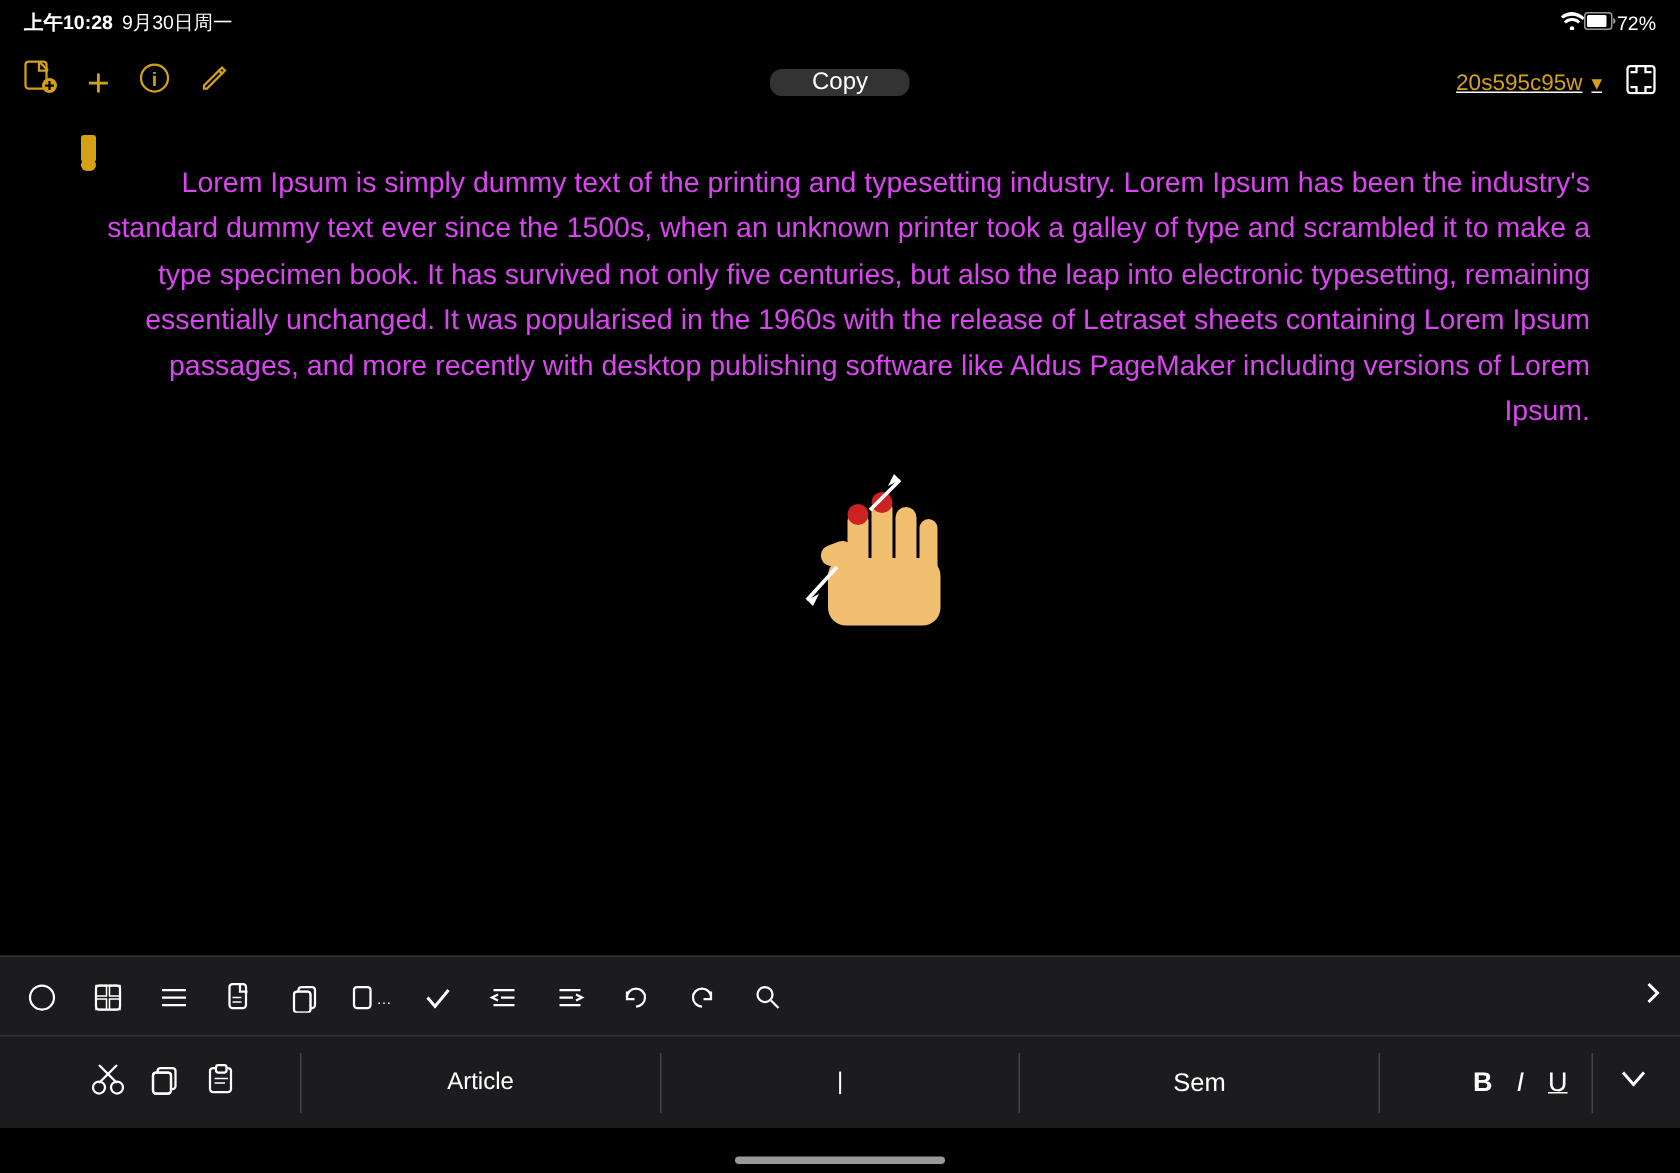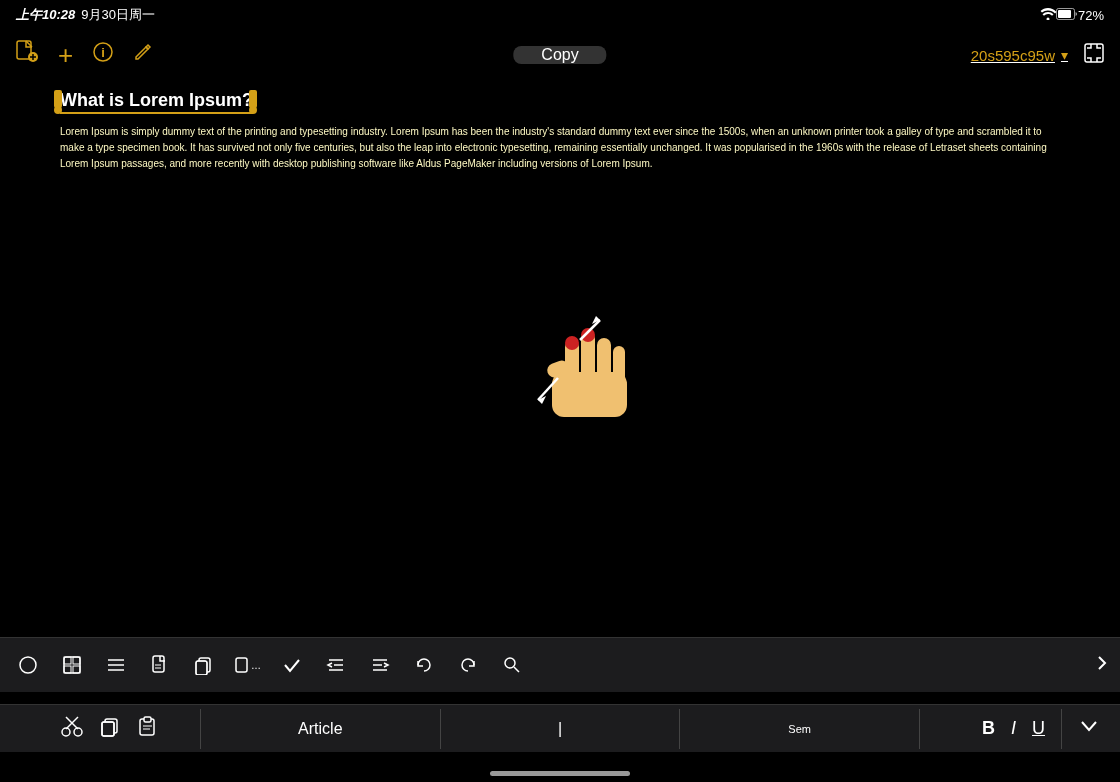--- a/index.html
+++ b/index.html
@@ -20,21 +20,20 @@
       height: 30px;
       display: flex;
       align-items: center;
       padding: 0 16px;
       font-size: 13px;
       color: #fff;
       z-index: 10;
     }
     #status-time {
       font-weight: 600;
-      font-style: italic;
     }
     #status-date {
       margin-left: 6px;
       font-weight: 400;
     }
     #status-right {
       margin-left: auto;
       display: flex;
       align-items: center;
       gap: 0;
@@ -143,23 +142,24 @@
       position: absolute;
       bottom: -6px;
       left: 50%;
       transform: translateX(-50%);
       width: 8px;
       height: 8px;
       background: #d4a017;
       border-radius: 50%;
     }
     #doc-body {
-      font-size: 10px;
+      font-size: 19px;
       line-height: 1.6;
-      color: #fef9c3;
+      color: #d946ef;
+      text-align: right;
     }
 
     
     #gesture-area {
       position: absolute;
       top: 280px;
       left: 50%;
       transform: translateX(-50%);
       width: 160px;
       height: 160px;
@@ -194,21 +194,21 @@
       color: #fff;
       font-size: 20px;
       cursor: pointer;
     }
 
     
     #bottom-row {
       position: absolute;
       bottom: 30px;
       left: 0; right: 0;
-      height: 48px;
+      height: 62px;
       background: #1c1c1e;
       display: flex;
       align-items: center;
       border-top: 1px solid #333;
     }
     .bottom-section {
       display: flex;
       align-items: center;
       justify-content: center;
       gap: 16px;
@@ -255,21 +255,21 @@
     }
     #bottom-article {
       font-size: 16px;
       color: #fff;
     }
     #bottom-pipe {
       font-size: 16px;
       color: #fff;
     }
     #bottom-sem {
-      font-size: 11px;
+      font-size: 17px;
       color: #fff;
     }
     #bottom-bold {
       font-size: 18px;
       font-weight: 700;
       color: #fff;
       cursor: pointer;
     }
     #bottom-italic {
       font-size: 18px;
@@ -359,21 +359,20 @@
         <rect x="1" y="1" width="18" height="18" rx="2" stroke="white" stroke-width="1.5" fill="none"></rect>
         <path d="M7 1v4H3M13 1v4h4M7 19v-4H3M13 19v-4h4" stroke="white" stroke-width="1.5"></path>
       </svg>
     </span>
   </div>
 </div>
 
 <div id="content-area">
   <div id="doc-title">
     <div id="title-cursor-left"></div>
-    <span>What is Lorem Ipsum?</span>
     <div id="title-cursor-right"></div>
   </div>
   <div id="doc-body">Lorem Ipsum is simply dummy text of the printing and typesetting industry. Lorem Ipsum has been the industry's standard dummy text ever since the 1500s, when an unknown printer took a galley of type and scrambled it to make a type specimen book. It has survived not only five centuries, but also the leap into electronic typesetting, remaining essentially unchanged. It was popularised in the 1960s with the release of Letraset sheets containing Lorem Ipsum passages, and more recently with desktop publishing software like Aldus PageMaker including versions of Lorem Ipsum.</div>
 </div>
 
 <div id="gesture-area">
   <svg width="160" height="160" viewBox="0 0 160 160">
 
     <g transform="translate(30, 30)">
 

